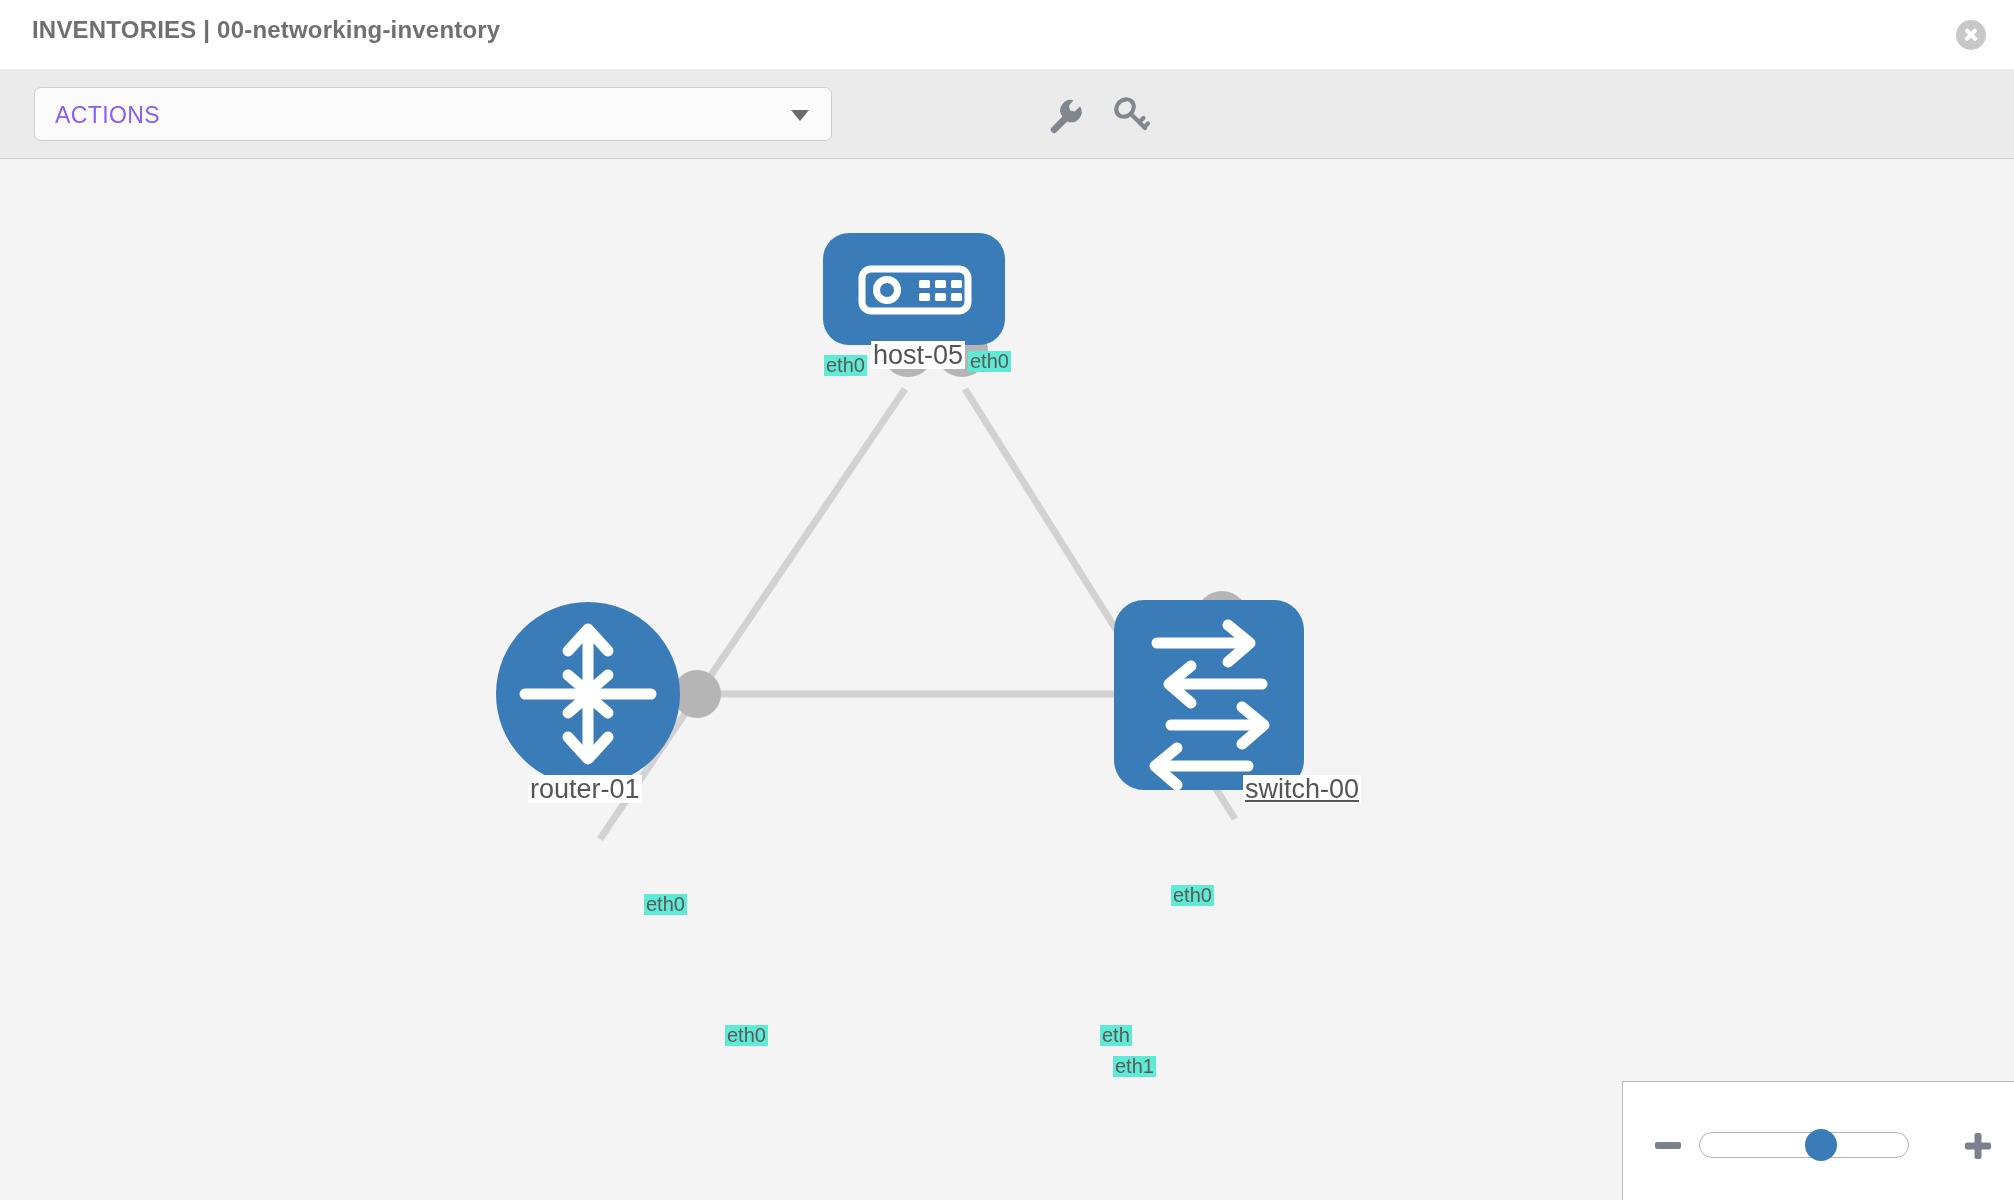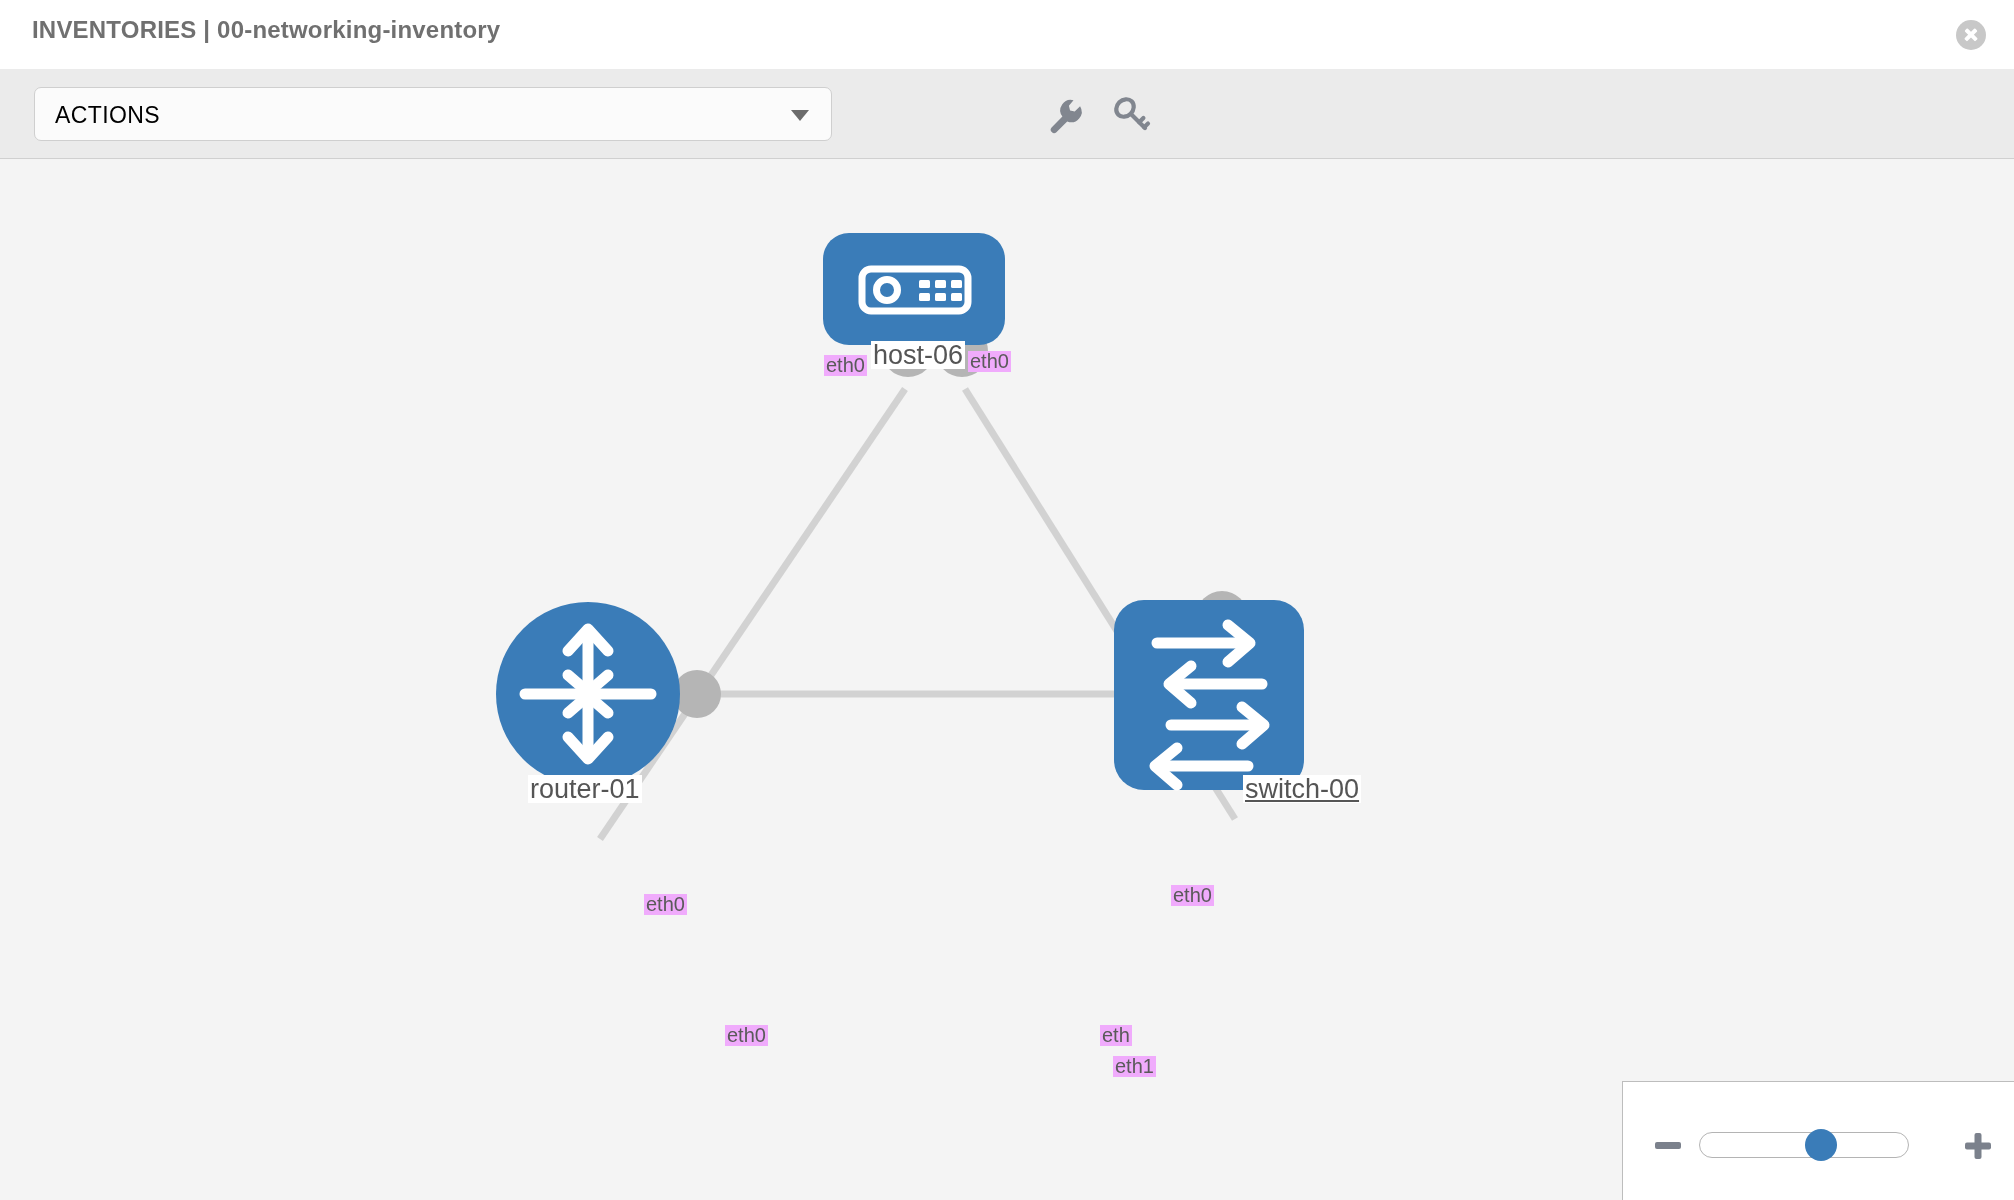--- a/index.html
+++ b/index.html
@@ -86,21 +86,21 @@
     border: 1px solid #cfcfcf;
     border-radius: 7px;
     box-sizing: border-box;
     cursor: pointer;
   }
   .actions-select .sel-label {
     position: absolute;
     left: 20px;
     top: 14px;
     font-size: 23px;
-    color: #000000;
+    color: #8b5cf6;
     letter-spacing: 0.4px;
     white-space: nowrap;
   }
   .caret {
     position: absolute;
     right: 22px;
     top: 50%;
     margin-top: -4px;
     width: 0; height: 0;
     border-left: 9px solid transparent;
@@ -163,21 +163,21 @@
     color: #555555;
     background: #ffffff;
     white-space: nowrap;
     padding: 0 2px;
     line-height: 1.05;
   }
   .edge-label {
     position: absolute;
     font-size: 20px;
     color: #5a5a5a;
-    background: #f0abfc;
+    background: #5eead4;
     white-space: nowrap;
     padding: 0 2px;
     line-height: 1.05;
   }
 
   
   .zoom-panel {
     position: absolute;
     left: 1622px;
     top: 1081px;
@@ -355,21 +355,21 @@
 
           <path d="M1171 566 L1262 566"></path>
           <path d="M1242 548 L1264 566 L1242 585"></path>
 
           <path d="M1248 607 L1157 607"></path>
           <path d="M1177 589 L1155 607 L1177 626"></path>
         </g>
       </g>
     </svg>
 
-    <span class="node-label" style="left:871px; top:182px;">host-06</span>
+    <span class="node-label" style="left:871px; top:182px;">host-05</span>
     <span class="node-label" style="left:528px; top:616px;">router-01</span>
     <span class="node-label" style="left:1243px; top:616px;text-decoration:underline;">switch-00</span>
 
     <span class="edge-label" style="left:824px; top:196px;">eth0</span>
     <span class="edge-label" style="left:968px; top:192px;">eth0</span>
     <span class="edge-label" style="left:644px; top:735px;">eth0</span>
     <span class="edge-label" style="left:1171px; top:726px;">eth0</span>
     <span class="edge-label" style="left:725px; top:866px;">eth0</span>
     <span class="edge-label" style="left:1100px; top:866px;">eth</span>
     <span class="edge-label" style="left:1113px; top:897px;">eth1</span>

